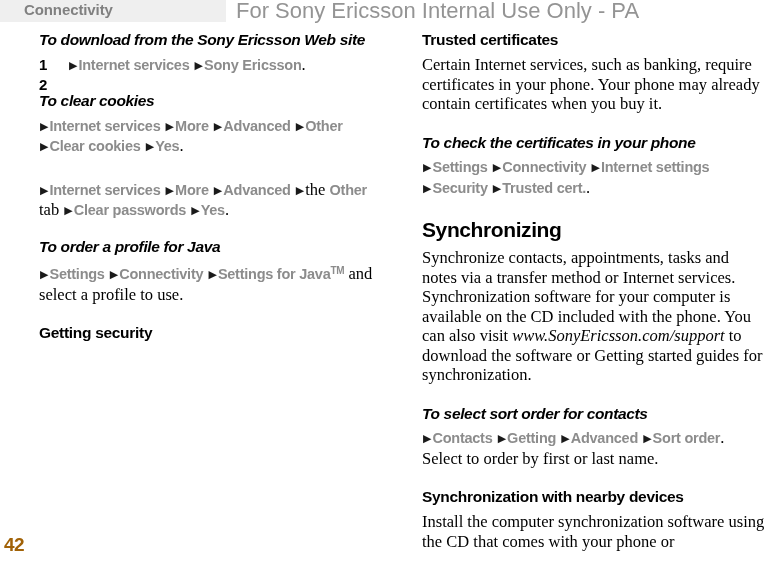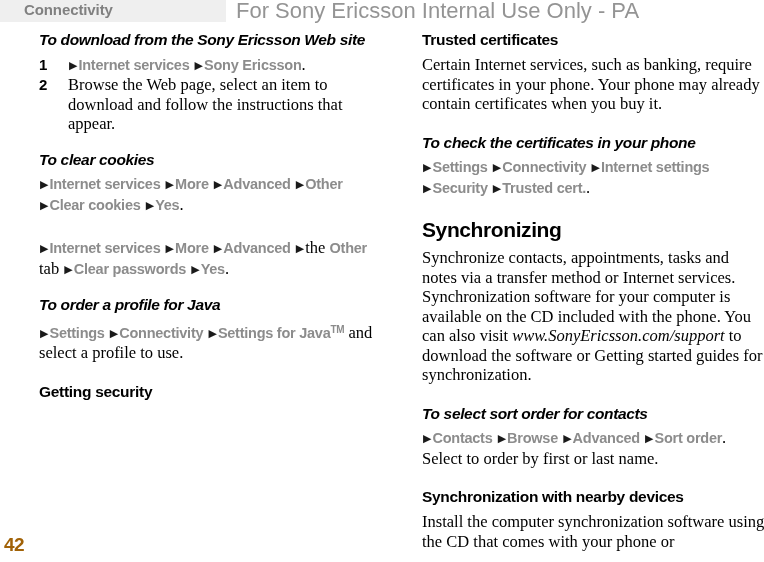--- a/index.html
+++ b/index.html
@@ -189,21 +189,20 @@
   <div>
     <div class="h-proc">To download from the Sony Ericsson Web site</div>
     <div class="gap-sm"></div>
     <ol class="steps">
       <li class="step">
         <span class="step-num">1</span>
         <span class="step-body menupath"><span class="arrow">▶</span><span class="mi">Internet services</span> <span class="arrow">▶</span><span class="mi">Sony Ericsson</span><span>.</span></span>
       </li>
       <li class="step">
         <span class="step-num">2</span>
-        <span class="step-body">Browse the Web page, select an item to download and follow the instructions that appear.</span>
       </li>
     </ol>
   </div>
 
   <div class="gap-md"></div>
 
   <div>
     <div class="h-proc">To clear cookies</div>
     <div class="gap-sm"></div>
     <div class="menupath"><span class="arrow">▶</span><span class="mi">Internet services</span> <span class="arrow">▶</span><span class="mi">More</span> <span class="arrow">▶</span><span class="mi">Advanced</span> <span class="arrow">▶</span><span class="mi">Other</span> <span class="arrow">▶</span><span class="mi">Clear cookies</span> <span class="arrow">▶</span><span class="mi">Yes</span><span>.</span></div>
@@ -255,21 +254,21 @@
     <div class="h-main">Synchronizing</div>
     <div class="gap-sm"></div>
     <div class="body-text"><span>Synchronize contacts, appointments, tasks and notes via a transfer method or Internet services. Synchronization software for your computer is available on the CD included with the phone. You can also visit </span><i>www.SonyEricsson.com/support</i><span> to download the software or Getting started guides for synchronization.</span></div>
   </div>
 
   <div class="gap-lg"></div>
 
   <div>
     <div class="h-proc">To select sort order for contacts</div>
     <div class="gap-sm"></div>
-    <div class="menupath"><span class="arrow">▶</span><span class="mi">Contacts</span> <span class="arrow">▶</span><span class="mi">Browse</span> <span class="arrow">▶</span><span class="mi">Advanced</span> <span class="arrow">▶</span><span class="mi">Sort order</span><span>.</span> <span>Select to order by first or last name.</span></div>
+    <div class="menupath"><span class="arrow">▶</span><span class="mi">Contacts</span> <span class="arrow">▶</span><span class="mi">Getting</span> <span class="arrow">▶</span><span class="mi">Advanced</span> <span class="arrow">▶</span><span class="mi">Sort order</span><span>.</span> <span>Select to order by first or last name.</span></div>
   </div>
 
   <div class="gap-lg"></div>
 
   <div>
     <div class="h-sub">Synchronization with nearby devices</div>
     <div class="gap-sm"></div>
     <div class="body-text">Install the computer synchronization software using the CD that comes with your phone or</div>
   </div>
 

